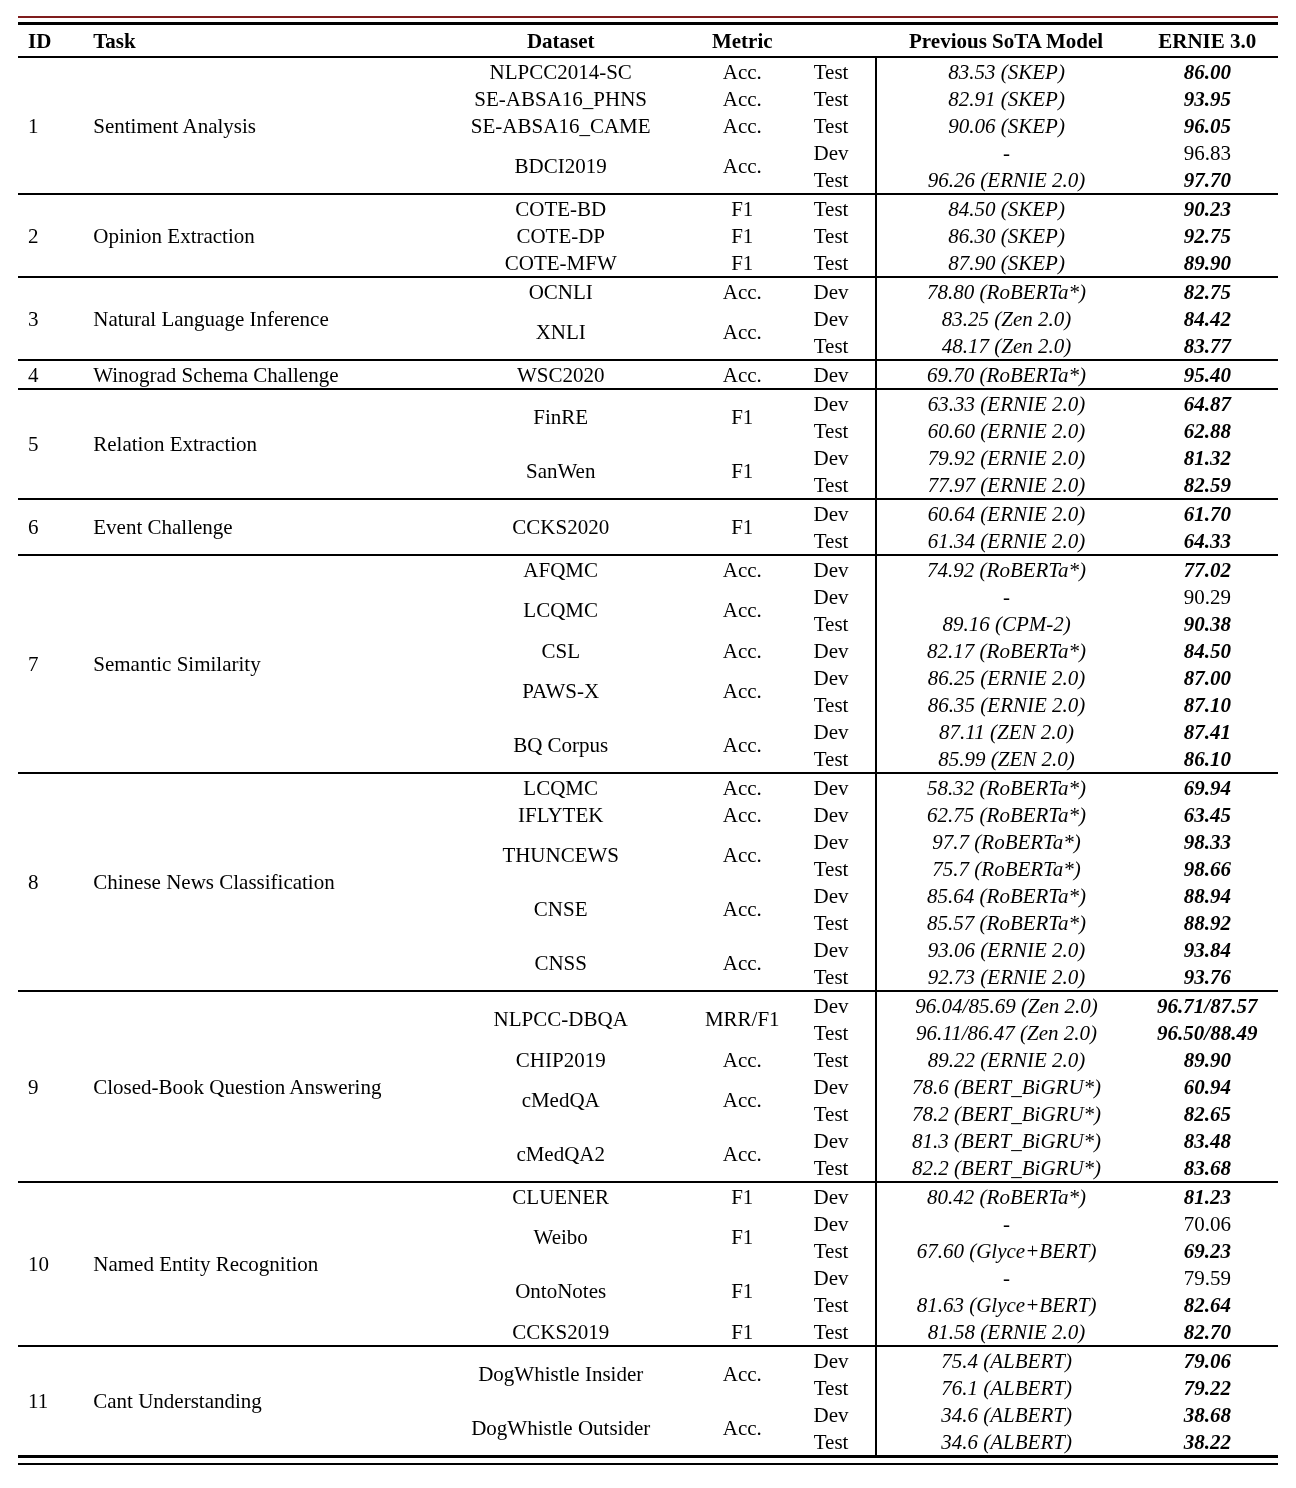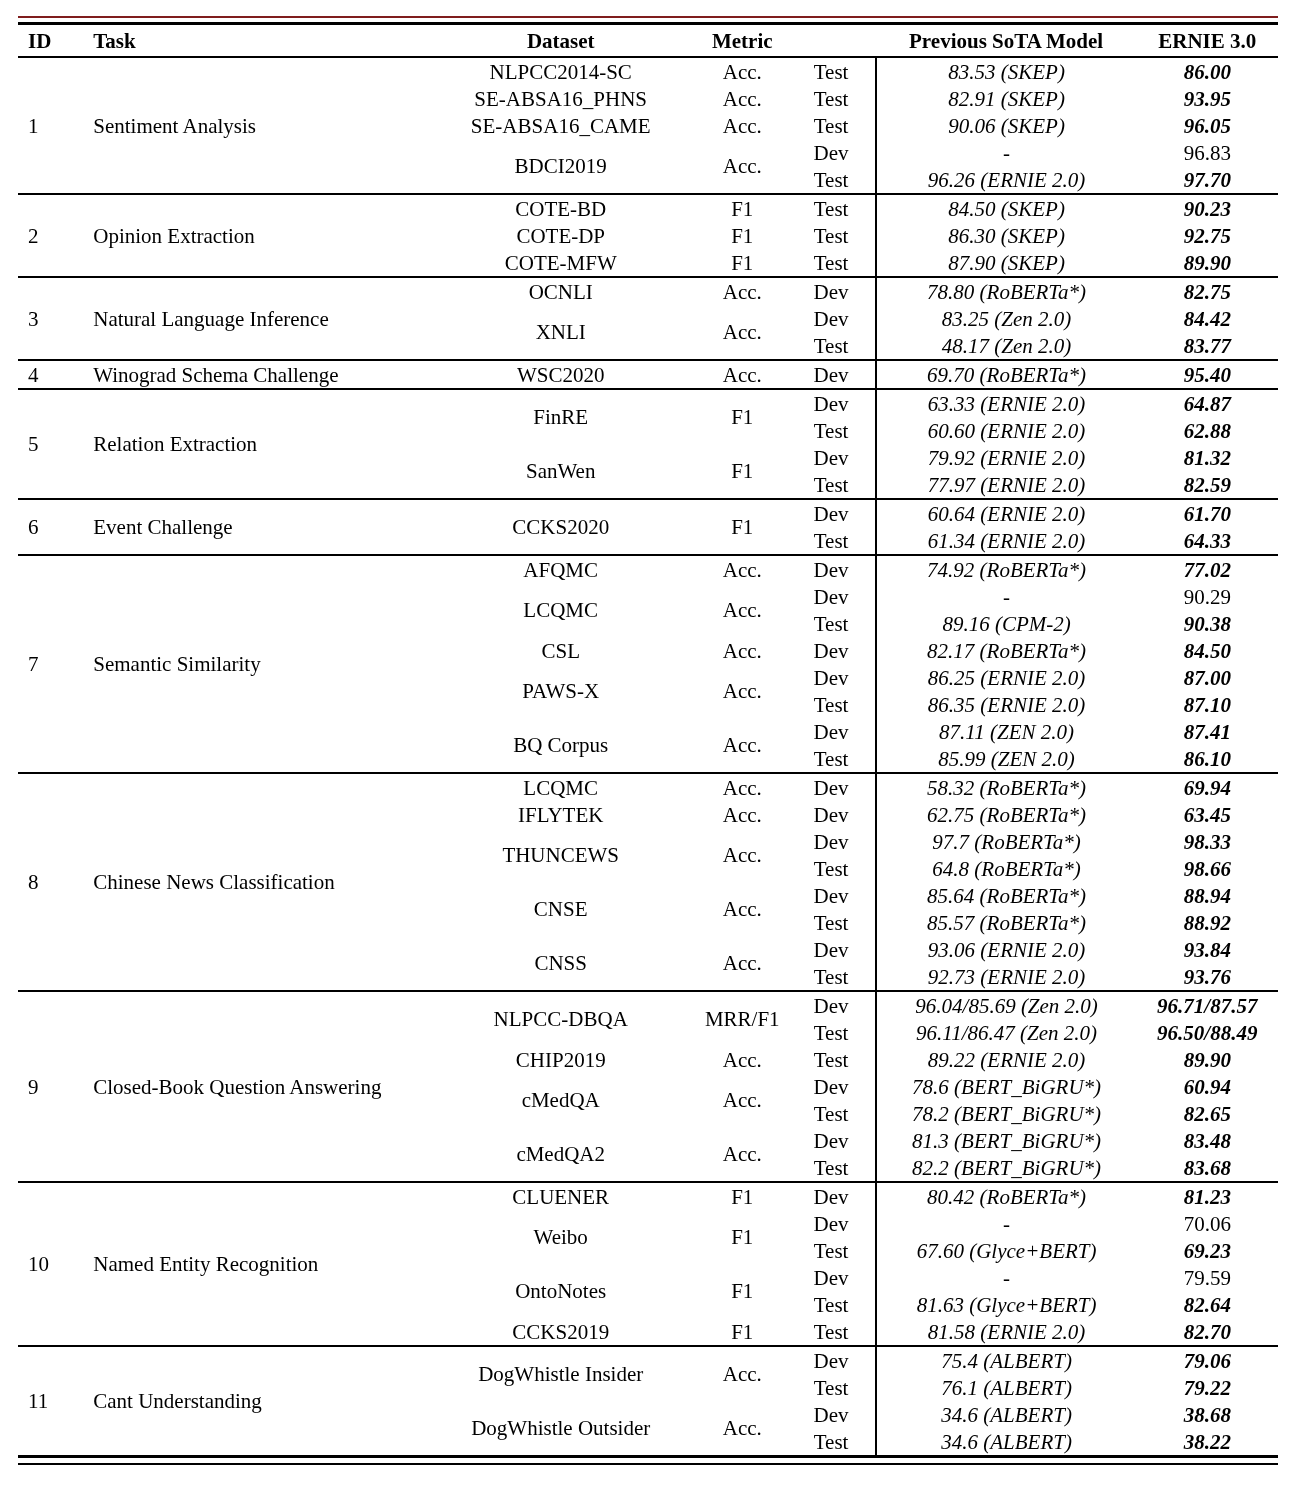--- a/index.html
+++ b/index.html
@@ -293,21 +293,21 @@
           </tr>
           <tr>
             <td rowspan="2">THUNCEWS</td>
             <td rowspan="2">Acc.</td>
             <td>Dev</td>
             <td class="vline">97.7 (RoBERTa*)</td>
             <td class="b">98.33</td>
           </tr>
           <tr>
             <td>Test</td>
-            <td class="vline">64.8 (RoBERTa*)</td>
+            <td class="vline">75.7 (RoBERTa*)</td>
             <td class="b">98.66</td>
           </tr>
           <tr>
             <td rowspan="2">CNSE</td>
             <td rowspan="2">Acc.</td>
             <td>Dev</td>
             <td class="vline">85.64 (RoBERTa*)</td>
             <td class="b">88.94</td>
           </tr>
           <tr>

